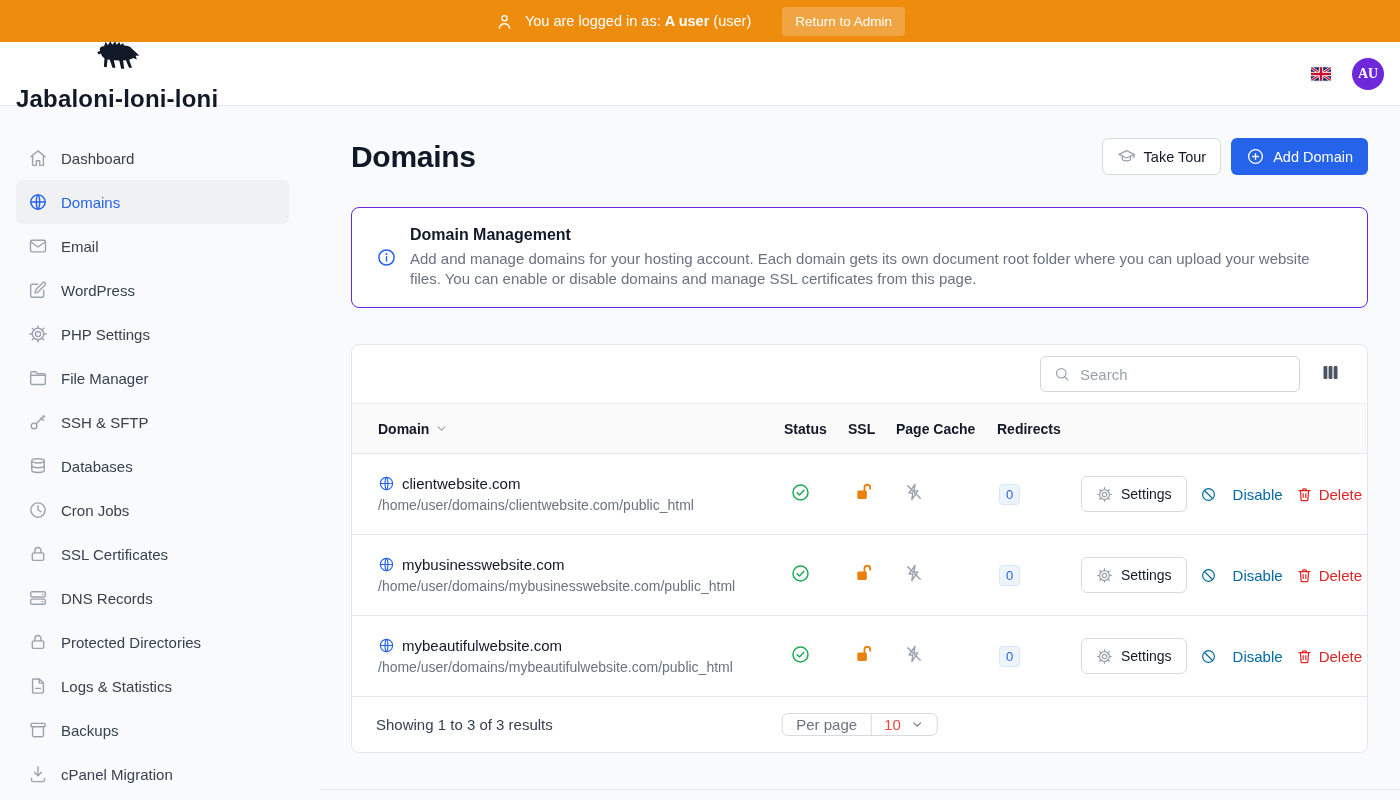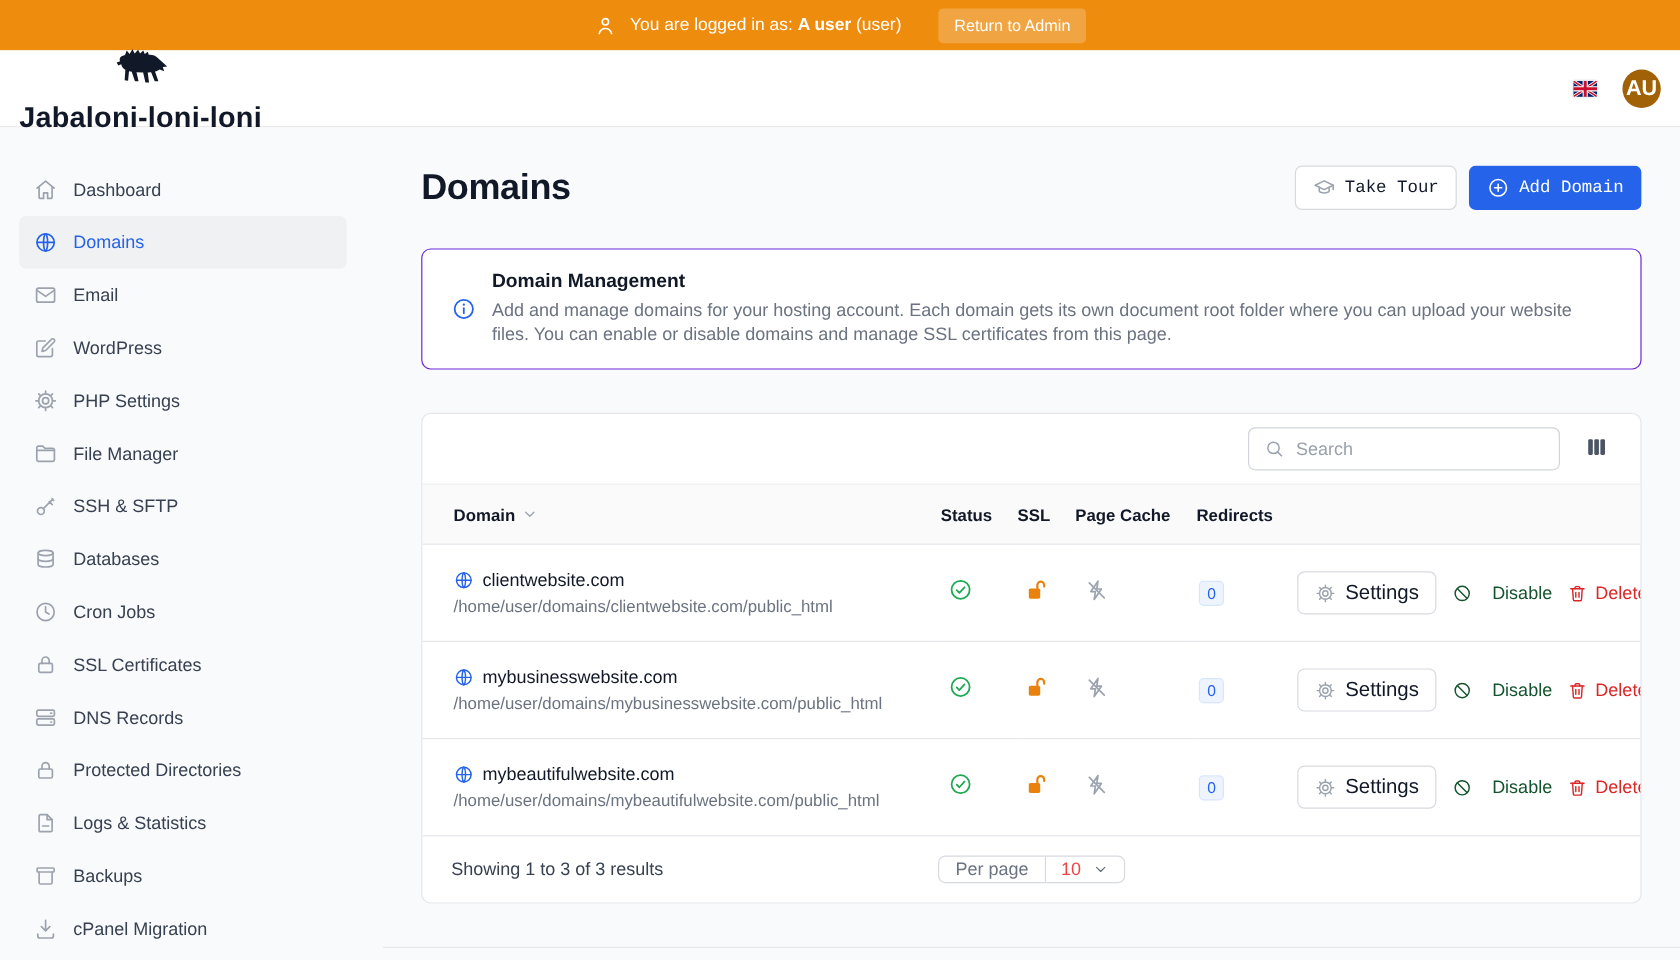--- a/index.html
+++ b/index.html
@@ -12,35 +12,35 @@
   .banner { height:42px; background:#ee8c0e; color:#fff; display:flex; align-items:center; justify-content:center; gap:11px; font-size:14.5px; }
   .banner .strong { font-weight:700; }
   .banner-btn { margin-left:20px; background:rgba(255,255,255,.22); border:none; color:#fff; font-size:13.5px; padding:7px 13px; border-radius:4px; cursor:pointer; font-family:inherit; }
 
   
   .topbar { height:64px; background:#fff; border-bottom:1px solid #e8eaed; display:flex; align-items:center; padding:0 16px; }
   .brand { display:flex; align-items:center; gap:13px;flex-direction:column; }
   .brand-name { font-size:24px; font-weight:700; letter-spacing:.2px; }
   .topbar-right { margin-left:auto; display:flex; align-items:center; gap:21px; }
   .flag { width:20px; height:14px; border-radius:2px; overflow:hidden; display:flex; box-shadow:0 0 0 1px rgba(0,0,0,.06); }
-  .avatar { width:32px; height:32px; border-radius:50%; background:#a16207; color:#fff; font-weight:700; font-size:18px; display:flex; align-items:center; justify-content:center; cursor:pointer; }
+  .avatar { width:32px; height:32px; border-radius:50%; background:#6d28d9; color:#fff; font-weight:700; font-size:14px; display:flex; align-items:center; justify-content:center; cursor:pointer;font-family:Liberation Serif, serif; }
 
   
   .layout { display:flex; height:694px; }
   .sidebar { width:319px; flex-shrink:0; padding-top:30px; }
   .side-item { height:44px; margin:0 30px 0 16px; padding:0 12px; border-radius:6px; display:flex; align-items:center; gap:13px; font-size:15px; color:#374151; cursor:pointer; }
   .side-item .icon { color:#9ca3af; }
   .side-item.active { background:#f0f1f2; color:#2563eb; font-weight:500; }
   .side-item.active .icon { color:#2563eb; }
 
   main { flex:1; min-width:0; }
   .main-inner { padding:32px 32px 0; }
   .page-head { display:flex; align-items:center; justify-content:space-between; margin-bottom:32px; }
   .page-title { font-size:30px; font-weight:700; letter-spacing:-.3px; }
-  .head-actions { display:flex; gap:10px;font-family:Liberation Mono, monospace; }
+  .head-actions { display:flex; gap:10px; }
   .btn { display:inline-flex; align-items:center; gap:8px; height:37px; padding:0 14px; border-radius:6px; font-size:14.5px; border:1px solid transparent; cursor:pointer; font-family:inherit; }
   .btn-white { background:#fff; border-color:#d7dadf; color:#111827; }
   .btn-white .icon { color:#9ca3af; }
   .btn-blue { background:#2563eb; color:#fff; }
 
   .info-card { background:#fff; border:1px solid #6d28d9; border-radius:8px; padding:18px 24px; display:flex; gap:13px; align-items:center; }
   .info-icon { color:#2563eb; }
   .info-title { font-size:16px; font-weight:700; margin-bottom:5px; }
   .info-body { font-size:15px; color:#6b7280; line-height:20px; max-width:945px; }
 
@@ -59,24 +59,24 @@
   tbody td { border-bottom:1px solid #e5e7eb; height:81px; vertical-align:middle; padding:0; }
   .domain-cell { padding-left:26px; }
   .domain-line { display:flex; align-items:center; gap:7px; font-size:15px; color:#111827; }
   .domain-line .icon { color:#2563eb; }
   .domain-path { font-size:14px; color:#6b7280; margin-top:5px; }
   .status-icon { color:#1ea952; margin-left:6px; }
   .ssl-icon { color:#e8820c; margin-left:4px; }
   .cache-icon { color:#9ca3af; margin-left:8px; }
   .badge { display:inline-block; font-size:13px; color:#2563eb; background:#edf4fe; border:1px solid #d8e6fd; border-radius:4px; padding:1px 6px; line-height:17px; margin-left:2px; }
   .actions-cell { padding-right:16px; text-align:right; white-space:nowrap; }
-  .settings-btn { height:36px; padding:0 14px; border:1px solid #d7dadf; background:#fff; border-radius:6px; font-size:17px; display:inline-flex; align-items:center; gap:8px; color:#111827; cursor:pointer; font-family:inherit; vertical-align:middle; }
+  .settings-btn { height:36px; padding:0 14px; border:1px solid #d7dadf; background:#fff; border-radius:6px; font-size:14px; display:inline-flex; align-items:center; gap:8px; color:#111827; cursor:pointer; font-family:inherit; vertical-align:middle; }
   .settings-btn .icon { color:#9ca3af; }
   .link-btn { display:inline-flex; align-items:center; gap:6px; border:none; background:none; font-size:15px; cursor:pointer; font-family:inherit; vertical-align:middle; }
-  .link-disable { color:#14532d; margin-left:13px;gap:16px; }
+  .link-disable { color:#0369a1; margin-left:13px;gap:16px; }
   .link-delete { color:#dc2626; margin-left:13px; }
 
   .table-footer { display:flex; align-items:center; padding:0 24px; height:55px; position:relative; }
   .table-footer .perpage { position:absolute; left:50%; transform:translateX(-50%); }
   .summary { font-size:15px; color:#374151; }
   .perpage { display:flex; align-items:stretch; border:1px solid #d7dadf; border-radius:6px; height:23px; overflow:hidden; background:#fff; cursor:pointer; }
   .pp-label { display:flex; align-items:center; padding:0 14px; color:#6b7280; font-size:15px; border-right:1px solid #d7dadf; }
   .pp-value { display:flex; align-items:center; gap:9px; padding:0 12px; font-size:15px; color:#ef4444;justify-content:flex-end; }
   .pp-value .icon { color:#6b7280; }
 

